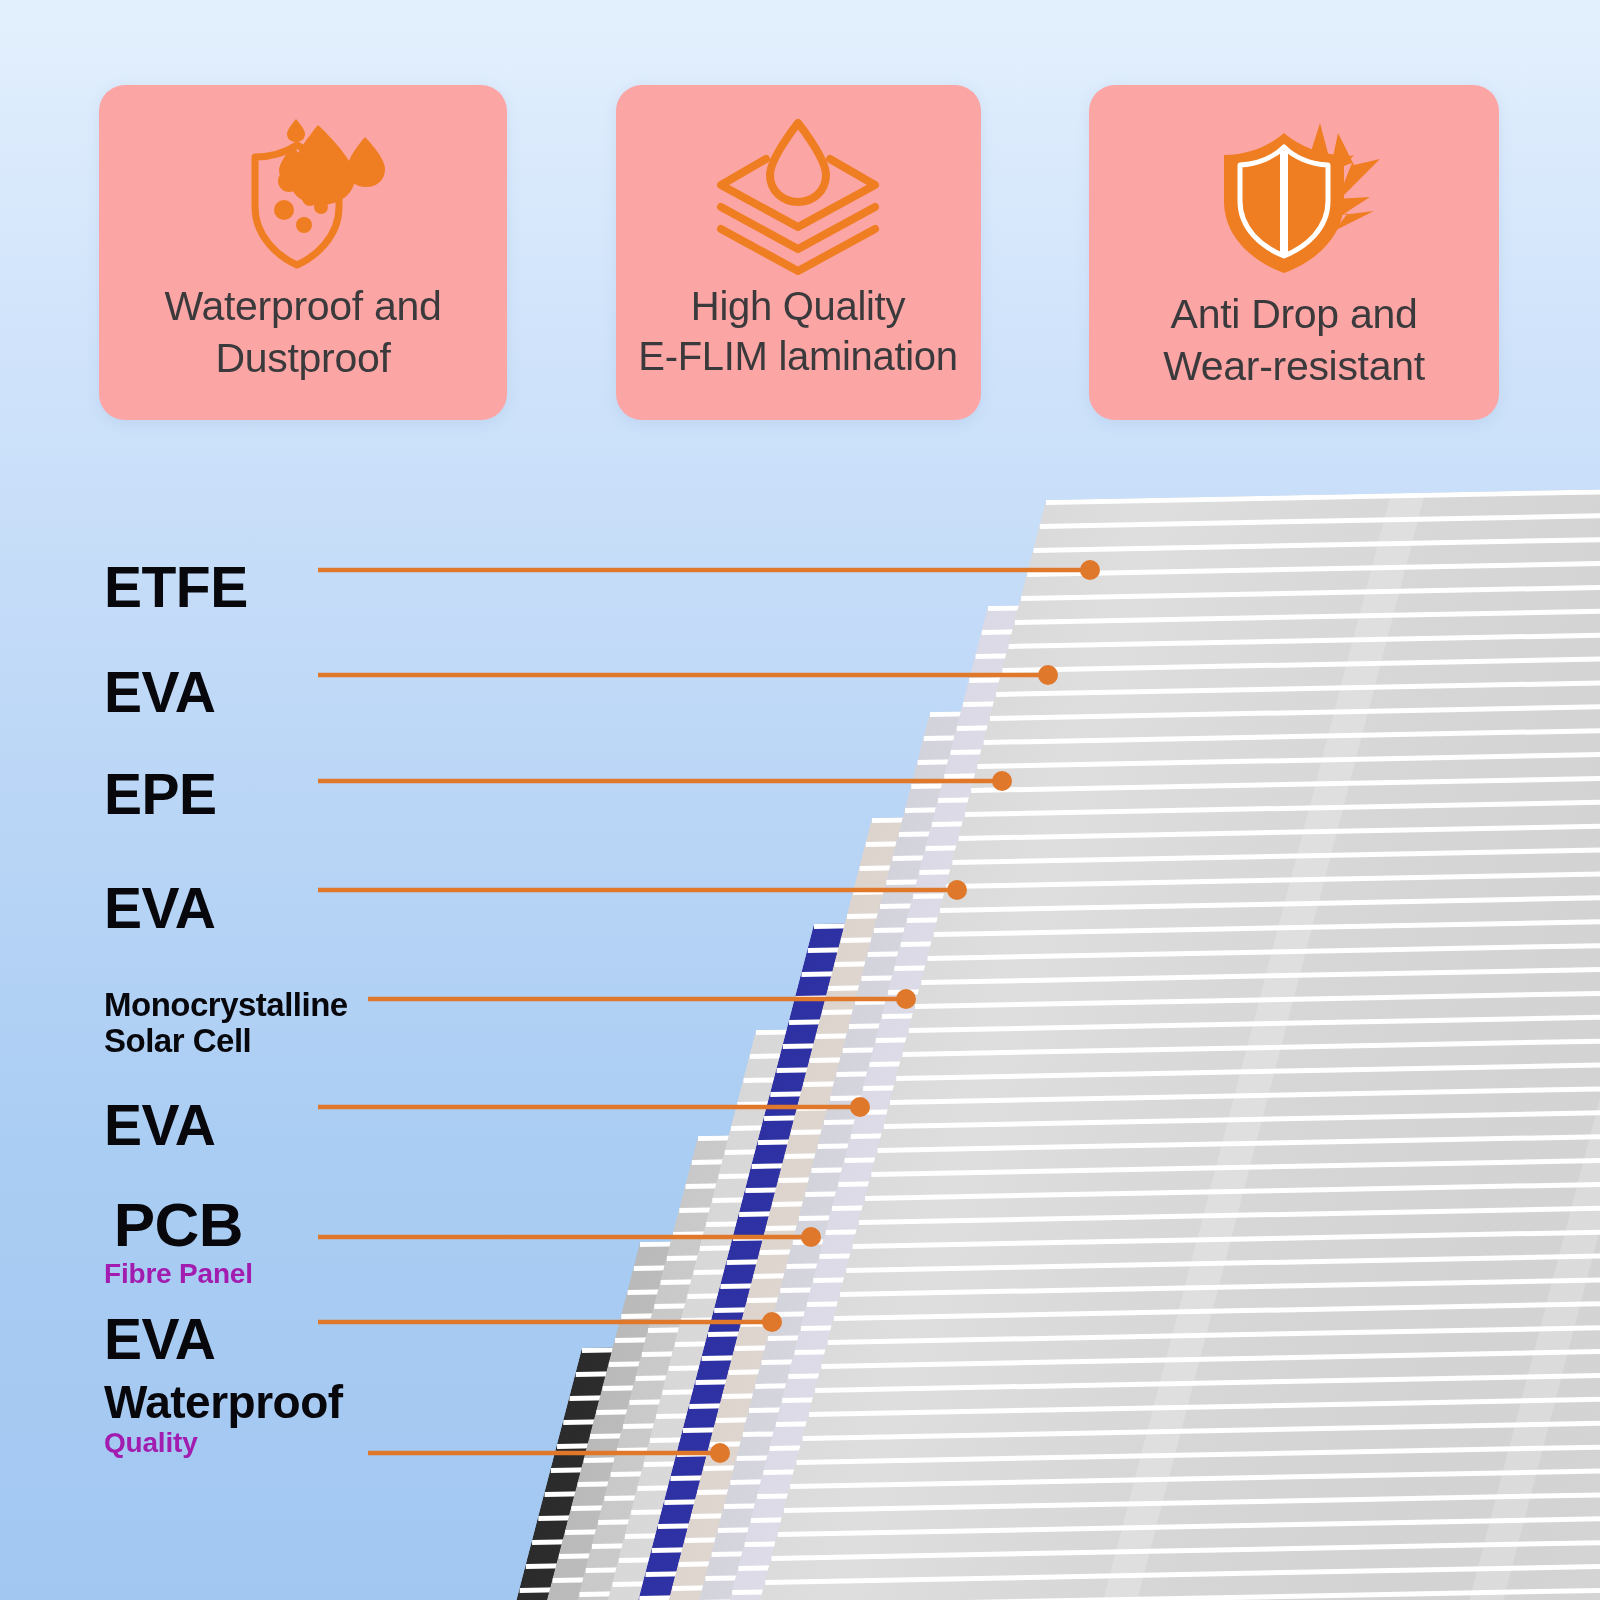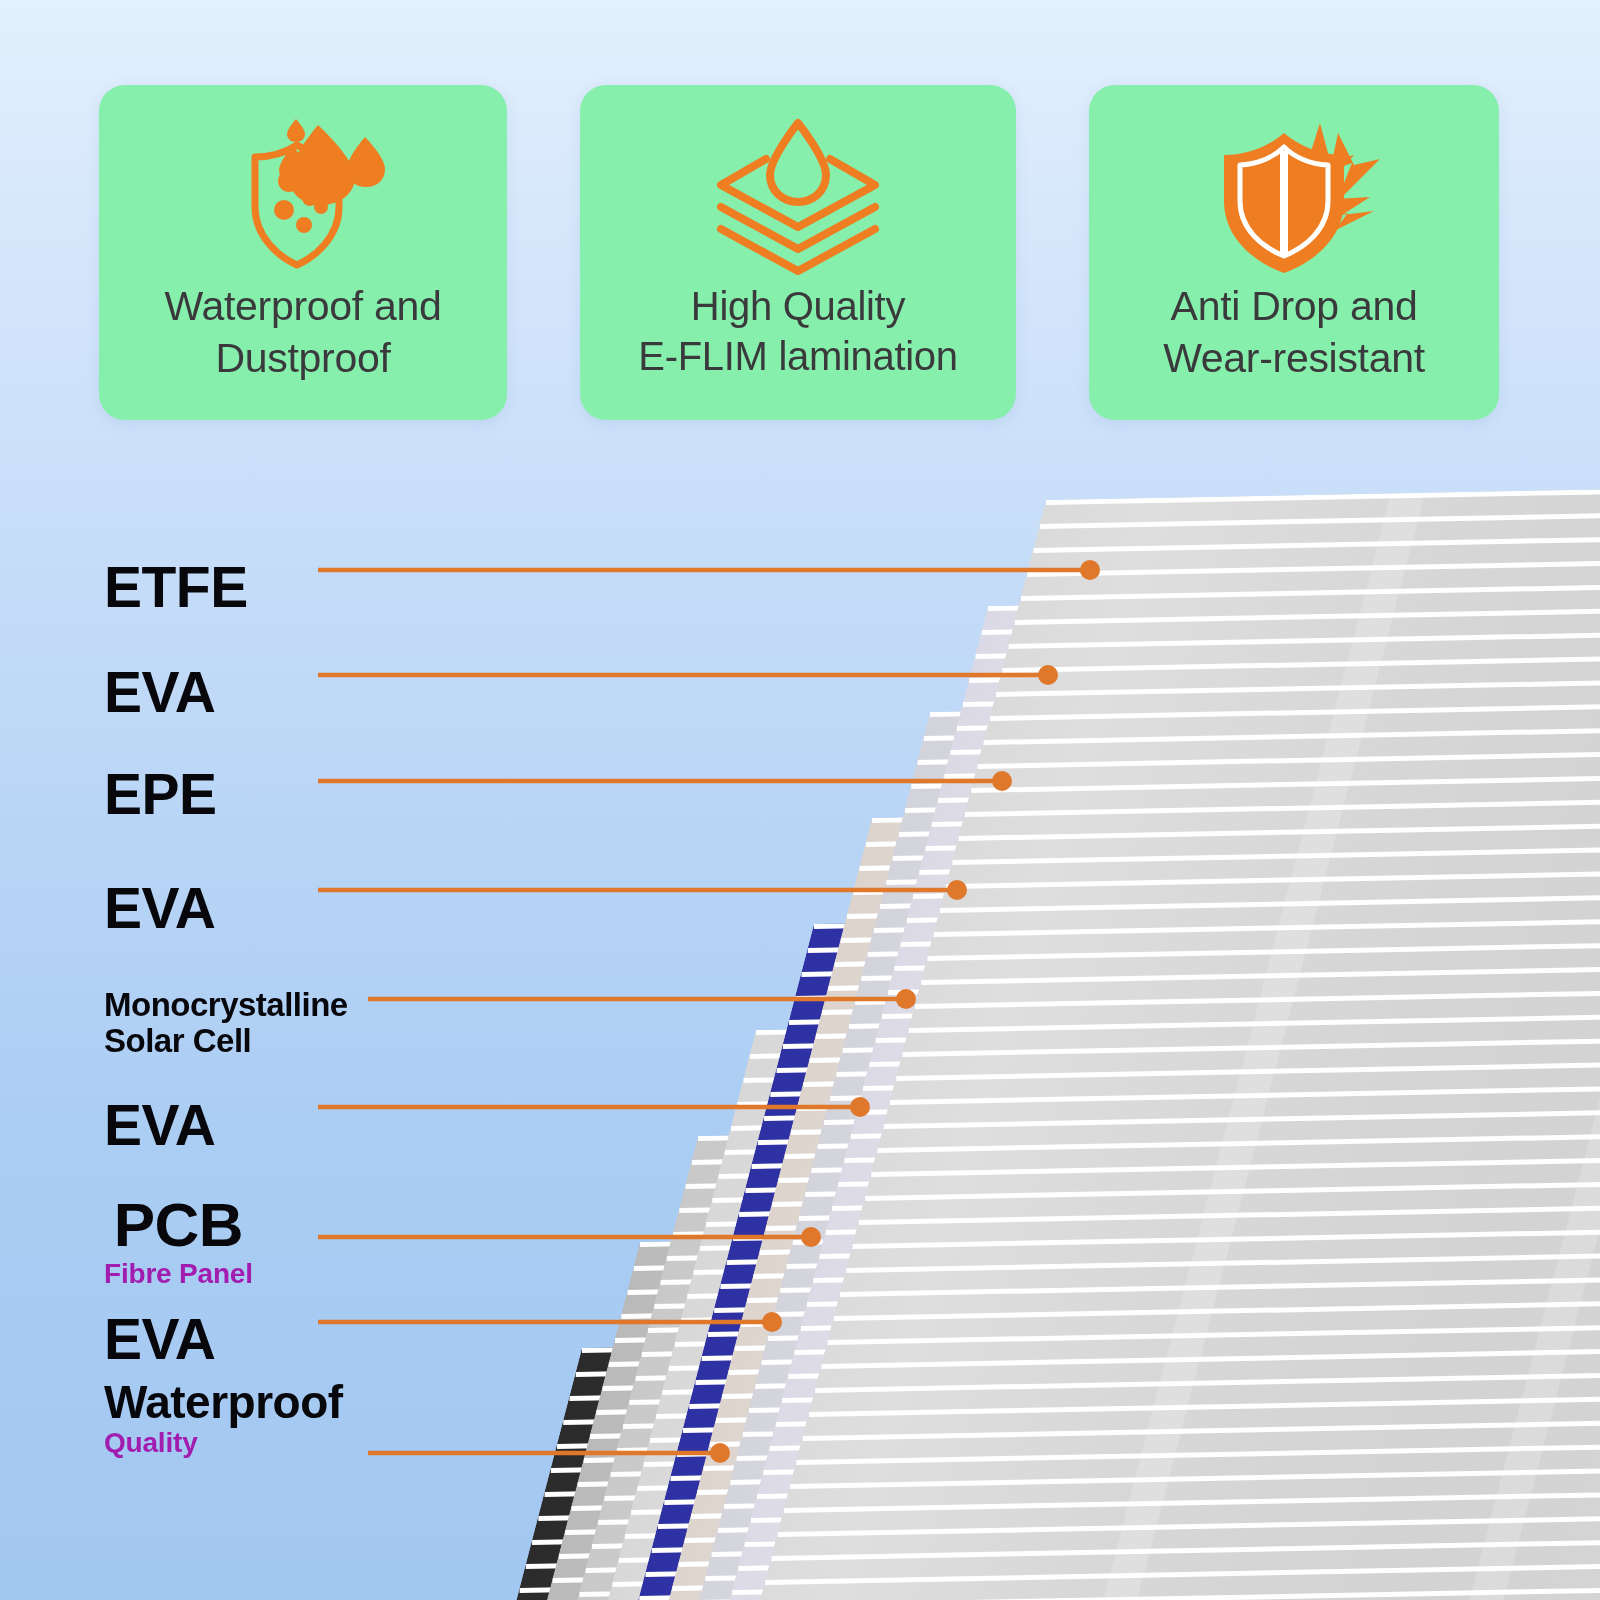--- a/index.html
+++ b/index.html
@@ -9,28 +9,28 @@
     background:linear-gradient(180deg,#e3f0fd 0%,#d3e5fb 18%,#bed8f7 45%,#aacdf3 72%,#a2c7f1 100%);
     position:relative;
   }
 
   
   #feature-cards{
     position:absolute;left:99px;top:85px;width:1400px;height:335px;
     display:flex;justify-content:space-between;align-items:stretch;
   }
   .feature-card{
-    background:#86efac;border-radius:26px;
+    background:#fca5a5;border-radius:26px;
     box-shadow:0 3px 14px rgba(120,150,190,.16);
     display:flex;flex-direction:column;align-items:center;
     padding:30px 14px 22px;box-sizing:border-box;
   }
   .card-a{width:408px;}
-  .card-b{width:436px;}
-  .card-c{width:410px;}
+  .card-b{width:365px;}
+  .card-c{width:410px;gap:8px;}
   .feature-icon{height:160px;display:flex;align-items:center;justify-content:center;}
   .feature-label{
     margin-top:6px;text-align:center;color:#3a3a3c;
     font-size:41px;line-height:1.26;font-weight:400;letter-spacing:-.3px;
     white-space:pre-line;
   }
   .card-b .feature-label{font-size:40px;}
 
   
   #layer-labels{position:absolute;left:0;top:0;width:1600px;height:1600px;margin-top:19px;}

